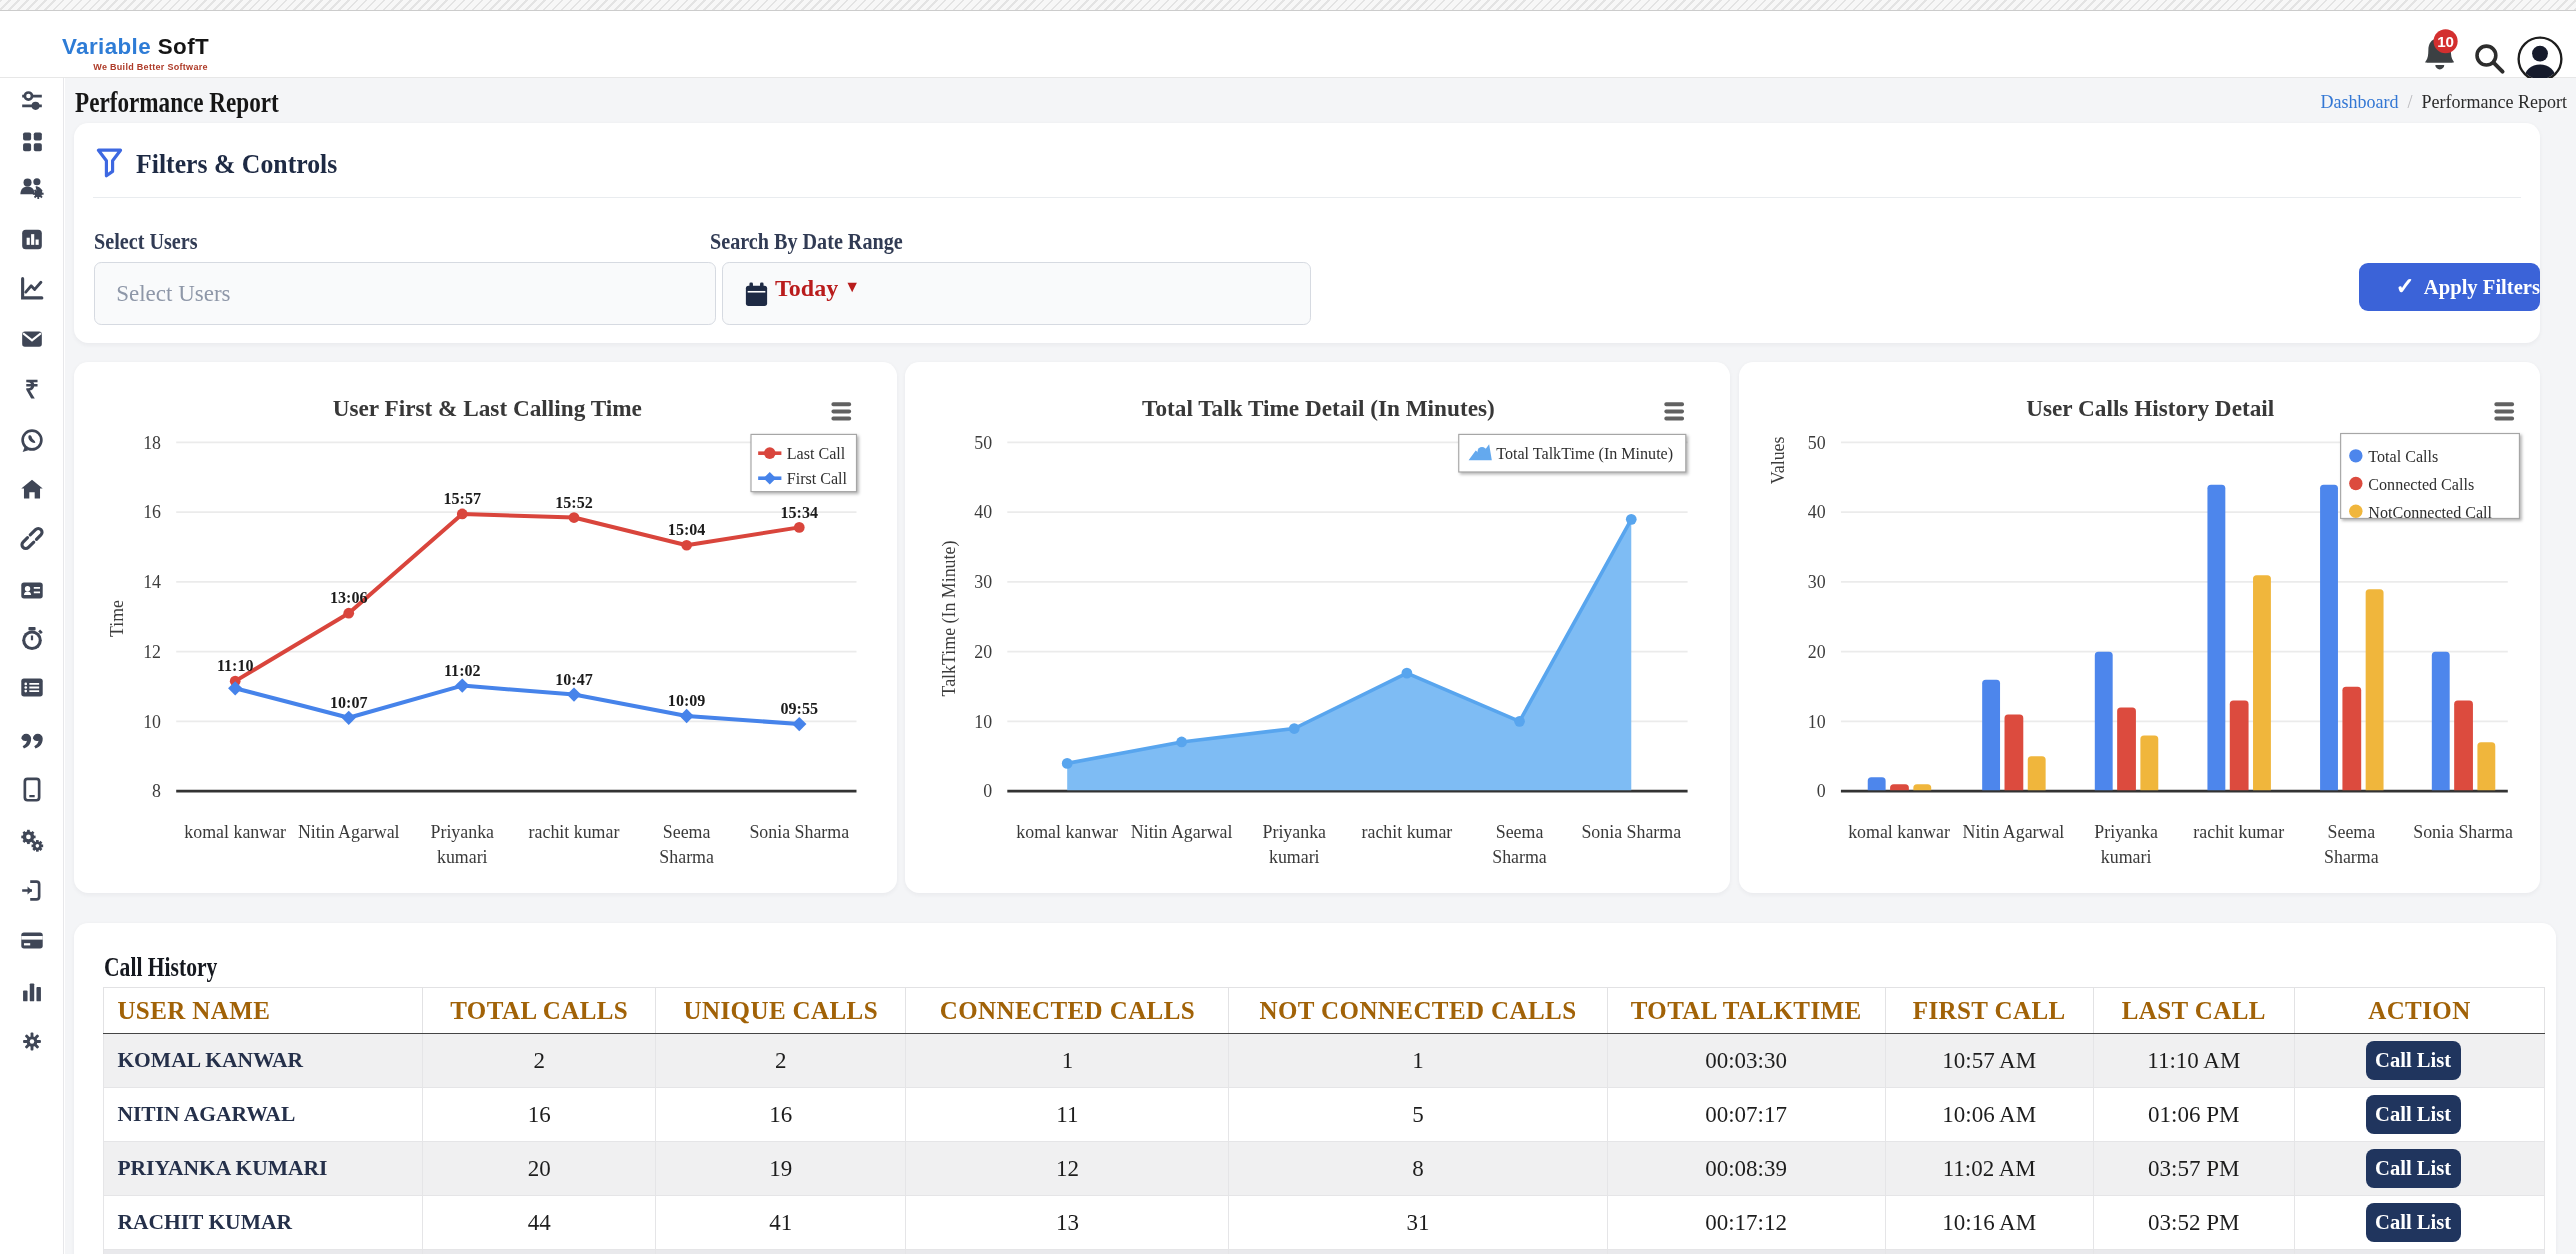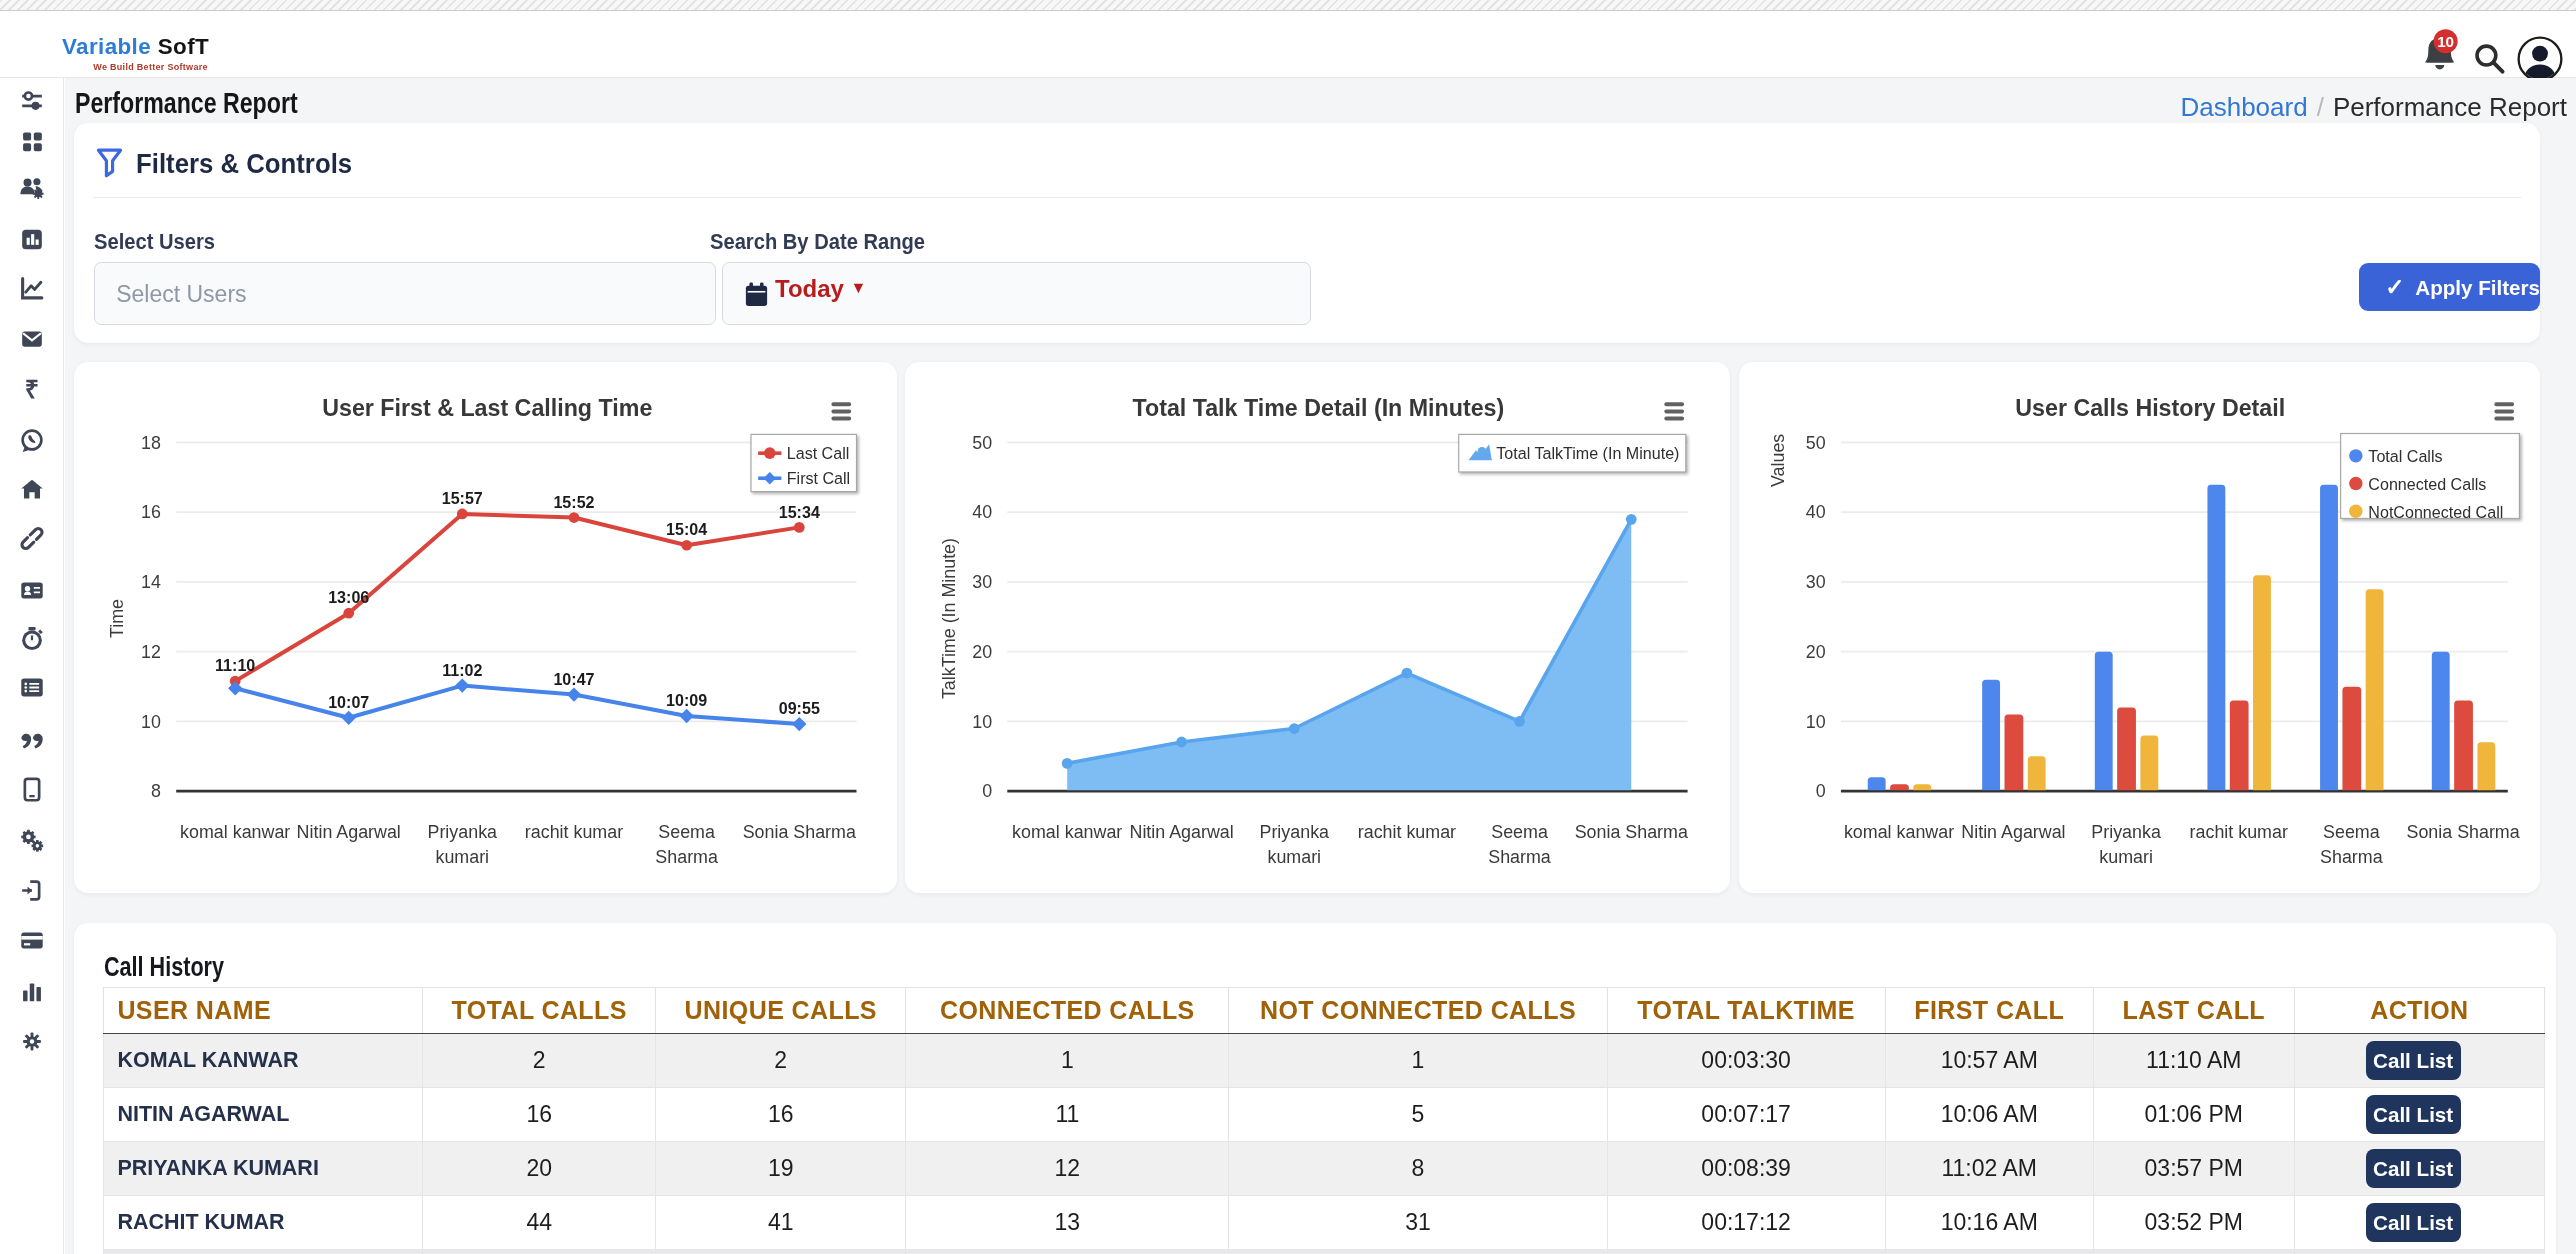--- a/index.html
+++ b/index.html
@@ -7,23 +7,23 @@
 .hatch { position:absolute; left:0; top:0; width:2576px; height:10.7px;
   background:repeating-linear-gradient(135deg, #e3e3e3 0 1.8px, #f7f7f7 1.8px 6.3px);
   border-bottom:0.9px solid #cccccc; }
 .navbar { position:absolute; left:0; top:11.6px; width:2576px; height:66px; background:#fff; border-bottom:0.9px solid #e7e7e7; }
 .logo { position:absolute; left:62px; top:22.4px; }
 .logo .l1 { font-size:22.4px; font-weight:bold; letter-spacing:0.4px; color:#2e7cd6; }
 .logo .l1 b { color:#141414; }
 .logo .l2 { font-size:9px; font-weight:bold; color:#ae3b28; text-align:center; margin-top:1.8px; margin-left:30px; letter-spacing:0.3px; }
 .sidebar { position:absolute; left:0; top:78px; width:64px; height:1177px; background:#fff; border-right:0.9px solid #e7e7ea; }
 .sidebar svg { position:absolute; left:50%; transform:translateX(-50%); }
-.content { position:absolute; left:65px; top:78px; width:2511px; height:1177px; background:#f4f5f7; }
+.content { position:absolute; left:65px; top:78px; width:2511px; height:1177px; background:#f4f5f7;font-family:Liberation Serif, serif; }
 .pagetitle { position:absolute; left:9.8px; top:8px; font-size:29.5px; font-weight:bold; color:#161616; transform:scaleX(0.785); transform-origin:left;}
-.crumbs { position:absolute; right:9px; top:14.3px; font-size:26px; color:#2b2b2b;text-align:right; }
+.crumbs { position:absolute; right:9px; top:14.3px; font-size:18px; color:#2b2b2b;text-align:right; }
 .crumbs .blue { color:#3377d4; }
 .crumbs .sep { color:#b9b9bd; padding:0 9px; }
 .card { position:absolute; background:#fff; border-radius:14.3px; box-shadow:0 1.8px 4.5px rgba(40,40,60,0.05); }
 #filters { left:9px; top:45px; width:2466px; height:220px; }
 .f-title { position:absolute; left:62px; top:25px; font-size:28px; font-weight:bold; color:#1e2a44; transform:scaleX(0.92); transform-origin:left;}
 .f-divider { position:absolute; left:19px; top:74px; width:2428px; height:0.9px; background:#e9ecef; }
 .f-label { position:absolute; font-size:22.4px; font-weight:bold; color:#313b54; transform:scaleX(0.9); transform-origin:left; }
 .inputbox { position:absolute; border:0.9px solid #d6dae1; border-radius:7.2px; background:#f9fafb; }
 #sel-input { left:19.7px; top:139px; width:622px; height:63px; }
 #sel-input .ph { position:absolute; left:21.5px; top:18px; font-size:23px; color:#8e97a8; }

